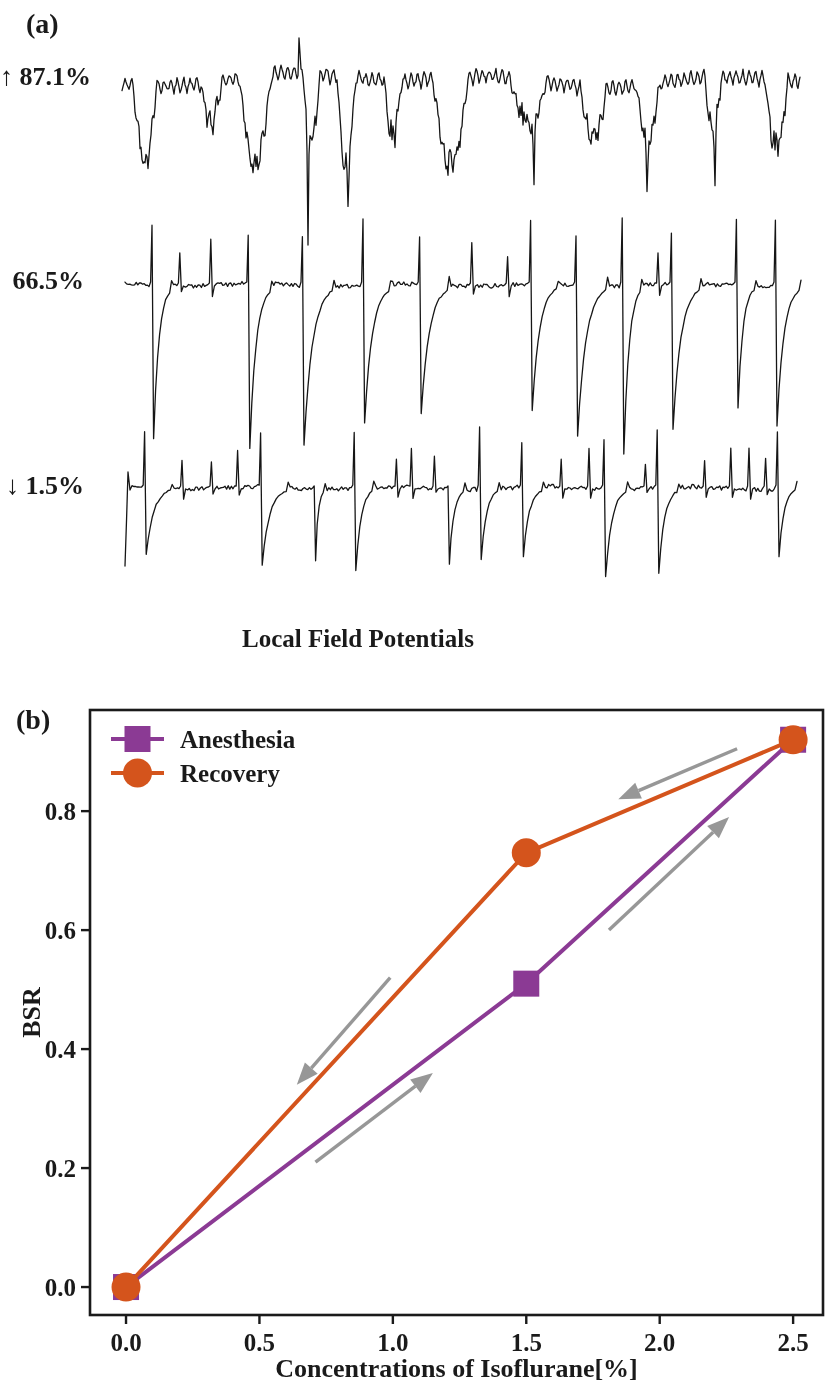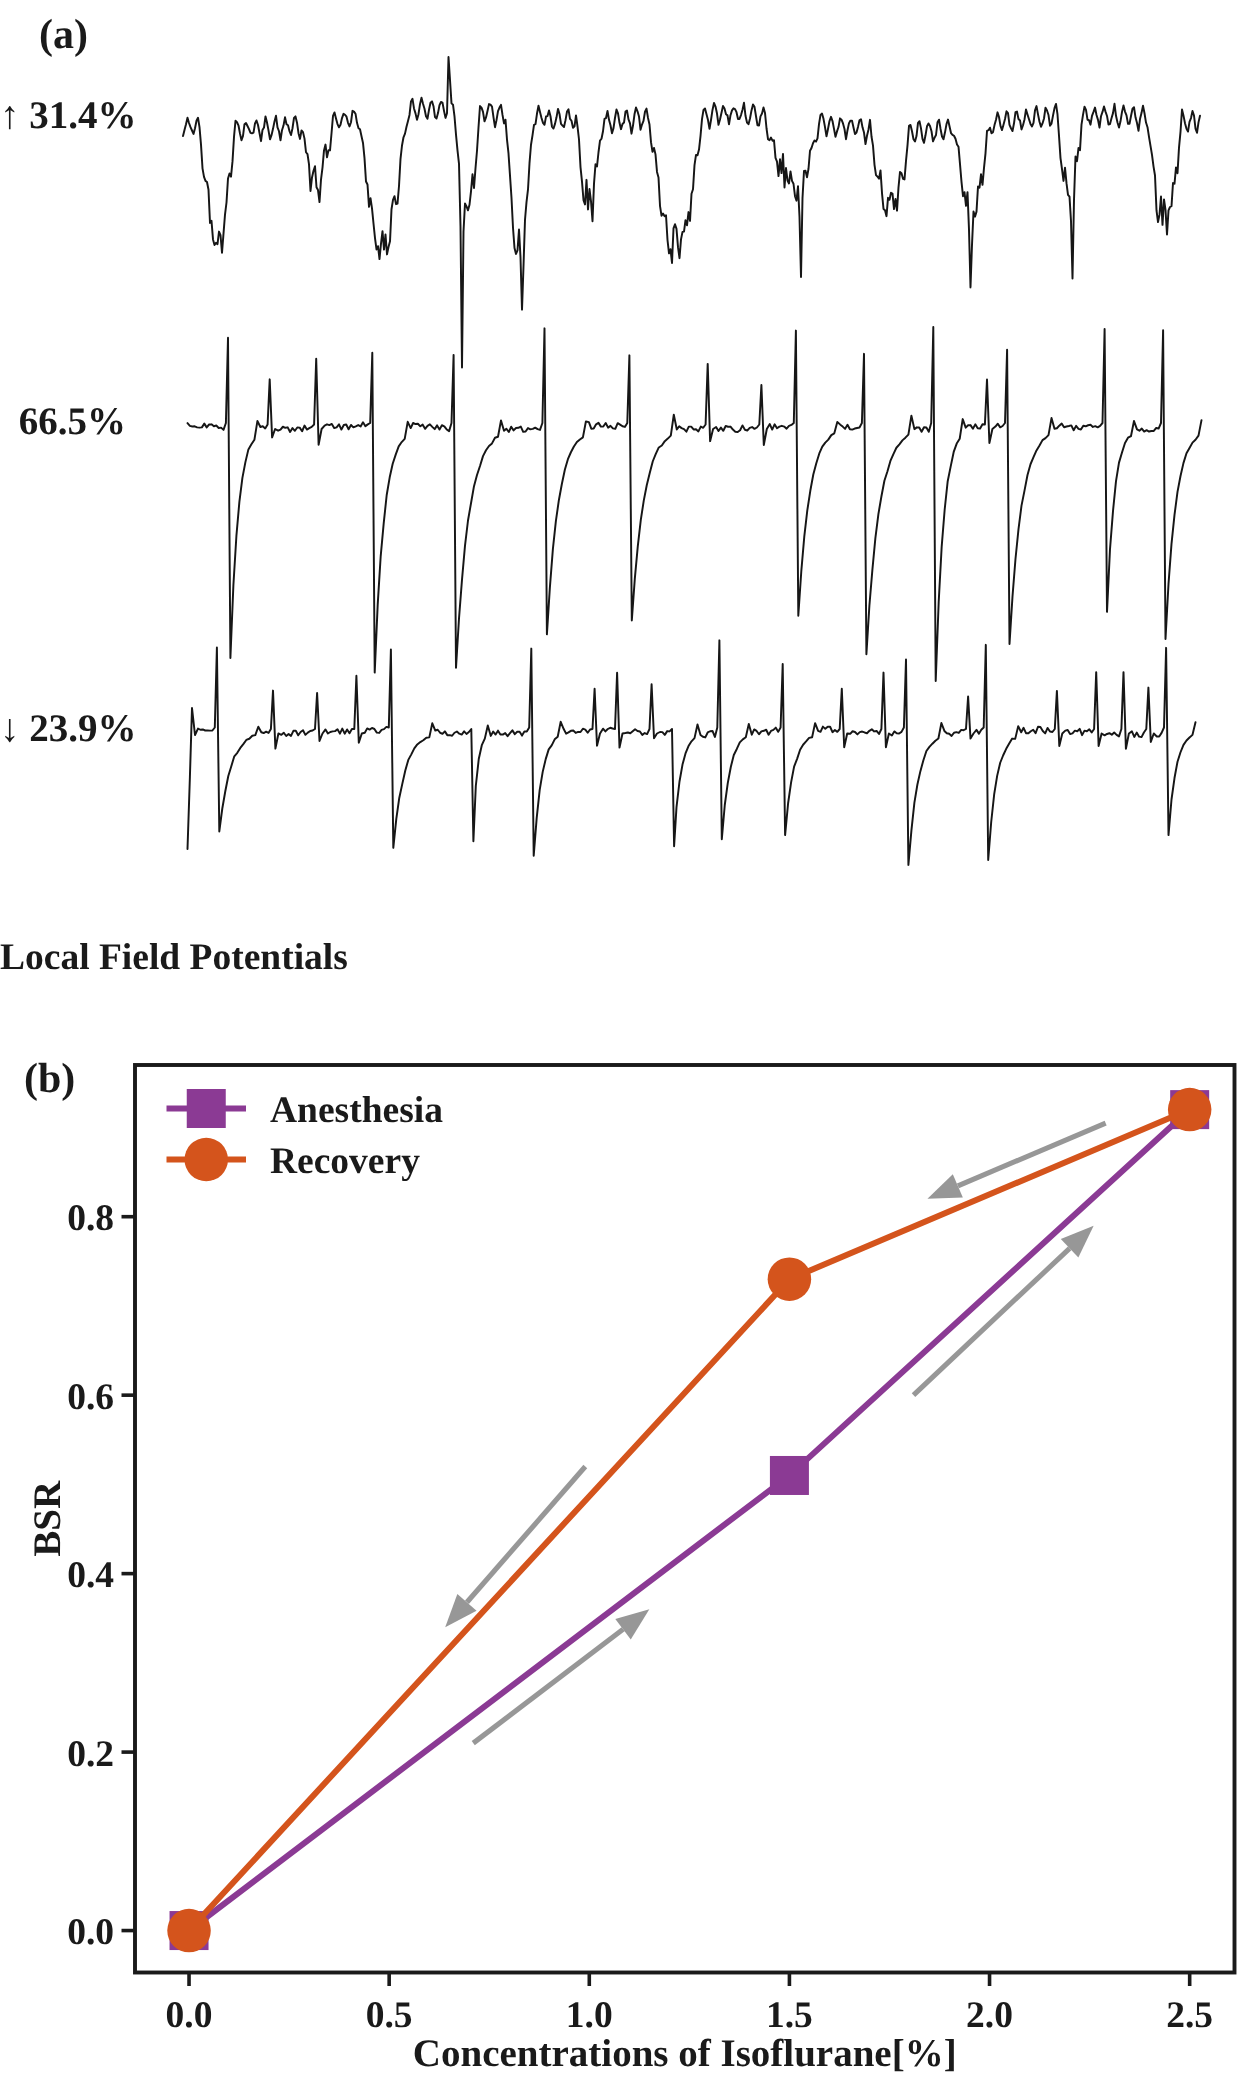--- a/index.html
+++ b/index.html
@@ -6,32 +6,32 @@
   .figure{position:relative;width:830px;height:1384px;background:#ffffff;
     font-family:"Liberation Serif","DejaVu Serif",serif;color:#1a1a1a;overflow:hidden}
   .panel-letter{position:absolute;font-size:28px;font-weight:bold;line-height:1}
   .letter-a{left:26px;top:10px}
   .letter-b{left:16px;top:706px}
   .trace-label{position:absolute;left:0;width:84px;text-align:right;
     font-size:26px;font-weight:bold;line-height:1;white-space:nowrap}
   .trace-label.t0{top:64px}
   .trace-label.t1{top:268px}
   .trace-label.t2{top:473px}
-  .caption{position:absolute;left:0;top:626px;width:716px;text-align:left;
+  .caption{position:absolute;left:0;top:626px;width:716px;text-align:center;
     font-size:25px;font-weight:bold;line-height:1}
   svg.layer{position:absolute;left:0;top:0;display:block}
 </style>
 </head>
 <body>
 
 <div class="figure">
   <div class="panel-letter letter-a">(a)</div>
-  <div class="trace-label t0">↑ 31.4%</div>
+  <div class="trace-label t0">↑ 87.1%</div>
   <div class="trace-label t1">66.5%</div>
-  <div class="trace-label t2">↓ 23.9%</div>
+  <div class="trace-label t2">↓ 1.5%</div>
   <div class="caption">Local Field Potentials</div>
   <div class="panel-letter letter-b">(b)</div>
   <svg class="layer" id="fig-svg" width="830" height="1384" viewBox="0 0 830 1384">
       <g>
         <polyline points="122.0,90.7 123.0,86.6 124.0,82.8 125.0,78.5 126.0,82.0 127.0,84.8 128.0,87.0 129.0,89.3 130.0,85.5 131.0,80.5 132.0,78.5 133.0,84.8 134.0,96.4 135.0,112.2 136.0,117.9 137.0,120.6 138.0,121.3 139.0,126.5 140.0,148.6 141.0,147.2 142.0,159.6 143.0,163.3 144.0,161.9 145.0,162.8 146.0,154.4 147.0,156.8 148.0,168.5 149.0,155.7 150.0,143.1 151.0,135.0 152.0,119.0 153.0,115.7 154.0,117.8 155.0,107.6 156.0,91.3 157.0,80.5 158.0,81.4 159.0,83.7 160.0,89.1 161.0,93.5 162.0,90.6 163.0,82.8 164.0,82.0 165.0,84.0 166.0,86.1 167.0,88.6 168.0,88.9 169.0,88.4 170.0,82.3 171.0,80.3 172.0,83.3 173.0,88.7 174.0,94.1 175.0,86.6 176.0,85.0 177.0,77.6 178.0,81.7 179.0,86.9 180.0,92.9 181.0,90.1 182.0,85.9 183.0,81.0 184.0,77.2 185.0,84.9 186.0,87.5 187.0,93.5 188.0,86.8 189.0,83.7 190.0,78.2 191.0,82.8 192.0,83.5 193.0,87.5 194.0,90.0 195.0,85.5 196.0,78.6 197.0,77.6 198.0,81.8 199.0,88.8 200.0,92.6 201.0,87.0 202.0,88.1 203.0,92.4 204.0,101.5 205.0,102.7 206.0,109.6 207.0,127.3 208.0,118.3 209.0,113.8 210.0,110.8 211.0,124.8 212.0,126.7 213.0,134.7 214.0,119.7 215.0,111.7 216.0,100.3 217.0,96.4 218.0,104.9 219.0,100.2 220.0,100.2 221.0,89.0 222.0,77.3 223.0,75.0 224.0,79.0 225.0,82.7 226.0,84.9 227.0,83.2 228.0,78.7 229.0,75.9 230.0,76.5 231.0,77.8 232.0,81.9 233.0,84.3 234.0,81.5 235.0,73.9 236.0,74.4 237.0,75.8 238.0,81.9 239.0,85.5 240.0,86.2 241.0,90.8 242.0,95.3 243.0,105.4 244.0,121.0 245.0,123.0 246.0,137.9 247.0,132.1 248.0,138.9 249.0,149.0 250.0,158.7 251.0,166.3 252.0,164.1 253.0,172.7 254.0,162.4 255.0,154.1 256.0,166.4 257.0,156.3 258.0,169.6 259.0,164.7 260.0,160.9 261.0,139.5 262.0,133.2 263.0,130.8 264.0,136.1 265.0,135.7 266.0,124.0 267.0,105.9 268.0,97.0 269.0,91.5 270.0,89.1 271.0,84.5 272.0,80.6 273.0,76.6 274.0,67.6 275.0,65.9 276.0,72.3 277.0,75.6 278.0,79.9 279.0,76.1 280.0,69.4 281.0,65.1 282.0,69.2 283.0,72.5 284.0,77.5 285.0,79.1 286.0,73.2 287.0,68.5 288.0,67.6 289.0,70.8 290.0,78.1 291.0,79.0 292.0,75.4 293.0,70.1 294.0,68.0 295.0,68.4 296.0,73.9 297.0,78.6 298.0,75.5 299.0,38.0 300.0,53.3 301.0,68.9 302.0,69.8 303.0,77.6 304.0,89.7 305.0,100.3 306.0,109.2 307.0,151.1 308.0,245.0 309.0,154.3 310.0,135.7 311.0,137.6 312.0,140.2 313.0,136.5 314.0,127.6 315.0,116.2 316.0,125.3 317.0,112.2 318.0,100.5 319.0,85.0 320.0,70.7 321.0,71.8 322.0,74.6 323.0,80.9 324.0,78.3 325.0,74.0 326.0,69.4 327.0,69.8 328.0,71.1 329.0,78.3 330.0,84.8 331.0,80.1 332.0,74.1 333.0,71.7 334.0,69.9 335.0,76.6 336.0,82.3 337.0,79.8 338.0,93.1 339.0,102.3 340.0,117.1 341.0,132.0 342.0,151.8 343.0,165.3 344.0,169.3 345.0,166.9 346.0,153.0 347.0,171.5 348.0,206.4 349.0,177.4 350.0,146.5 351.0,134.8 352.0,126.3 353.0,108.8 354.0,96.5 355.0,90.3 356.0,83.2 357.0,82.8 358.0,75.7 359.0,70.5 360.0,74.6 361.0,78.7 362.0,81.9 363.0,83.2 364.0,77.7 365.0,77.4 366.0,73.7 367.0,77.5 368.0,84.5 369.0,85.7 370.0,82.6 371.0,78.2 372.0,72.6 373.0,76.0 374.0,82.6 375.0,83.7 376.0,84.7 377.0,80.1 378.0,74.4 379.0,72.9 380.0,79.2 381.0,80.5 382.0,85.2 383.0,84.2 384.0,77.0 385.0,84.3 386.0,93.0 387.0,111.4 388.0,121.1 389.0,133.5 390.0,136.3 391.0,119.9 392.0,139.6 393.0,126.0 394.0,134.2 395.0,147.5 396.0,122.4 397.0,109.5 398.0,111.0 399.0,101.5 400.0,93.8 401.0,92.5 402.0,87.5 403.0,79.2 404.0,78.7 405.0,74.0 406.0,79.9 407.0,83.5 408.0,88.8 409.0,85.4 410.0,78.5 411.0,73.0 412.0,75.6 413.0,81.9 414.0,86.1 415.0,82.7 416.0,81.7 417.0,74.4 418.0,73.7 419.0,79.6 420.0,82.2 421.0,89.1 422.0,83.7 423.0,76.2 424.0,71.7 425.0,74.2 426.0,77.7 427.0,86.5 428.0,83.0 429.0,80.6 430.0,74.5 431.0,72.4 432.0,78.6 433.0,83.0 434.0,94.8 435.0,101.2 436.0,98.6 437.0,102.9 438.0,114.6 439.0,118.3 440.0,137.2 441.0,143.8 442.0,142.3 443.0,144.1 444.0,143.5 445.0,160.0 446.0,168.9 447.0,166.1 448.0,175.3 449.0,152.3 450.0,149.5 451.0,152.6 452.0,164.8 453.0,172.1 454.0,159.6 455.0,154.6 456.0,154.4 457.0,146.8 458.0,150.2 459.0,141.4 460.0,147.3 461.0,129.2 462.0,126.2 463.0,110.1 464.0,103.3 465.0,103.5 466.0,99.7 467.0,90.7 468.0,79.4 469.0,73.3 470.0,72.3 471.0,76.1 472.0,80.0 473.0,85.9 474.0,80.0 475.0,73.3 476.0,68.6 477.0,71.0 478.0,75.7 479.0,83.2 480.0,79.7 481.0,75.2 482.0,70.6 483.0,72.3 484.0,76.2 485.0,76.9 486.0,82.9 487.0,76.8 488.0,73.6 489.0,72.2 490.0,72.7 491.0,74.8 492.0,79.3 493.0,79.3 494.0,76.7 495.0,73.1 496.0,68.5 497.0,77.2 498.0,81.7 499.0,82.8 500.0,79.0 501.0,73.6 502.0,69.6 503.0,71.2 504.0,77.5 505.0,83.6 506.0,83.7 507.0,77.6 508.0,75.7 509.0,71.7 510.0,75.3 511.0,85.5 512.0,92.8 513.0,93.5 514.0,91.7 515.0,93.8 516.0,93.5 517.0,105.2 518.0,107.7 519.0,117.4 520.0,106.2 521.0,115.4 522.0,102.6 523.0,125.0 524.0,112.0 525.0,120.3 526.0,122.3 527.0,114.3 528.0,120.6 529.0,122.5 530.0,130.8 531.0,133.8 532.0,124.2 533.0,144.7 534.0,184.7 535.0,132.0 536.0,114.0 537.0,113.8 538.0,118.2 539.0,112.5 540.0,100.5 541.0,98.7 542.0,95.5 543.0,93.6 544.0,94.4 545.0,92.3 546.0,82.8 547.0,76.6 548.0,75.7 549.0,79.2 550.0,84.8 551.0,90.9 552.0,86.0 553.0,80.7 554.0,77.9 555.0,80.7 556.0,85.9 557.0,91.2 558.0,87.6 559.0,84.7 560.0,78.9 561.0,79.8 562.0,82.3 563.0,86.0 564.0,92.8 565.0,86.8 566.0,82.1 567.0,80.4 568.0,80.4 569.0,85.0 570.0,89.4 571.0,88.4 572.0,84.6 573.0,80.2 574.0,79.5 575.0,84.9 576.0,88.4 577.0,96.0 578.0,90.5 579.0,86.3 580.0,79.9 581.0,91.0 582.0,97.1 583.0,109.9 584.0,116.7 585.0,117.8 586.0,119.1 587.0,113.6 588.0,128.7 589.0,139.3 590.0,140.2 591.0,144.1 592.0,131.9 593.0,133.2 594.0,128.5 595.0,129.0 596.0,139.4 597.0,132.6 598.0,140.4 599.0,124.9 600.0,114.6 601.0,115.5 602.0,119.2 603.0,119.6 604.0,107.2 605.0,96.9 606.0,83.9 607.0,83.3 608.0,87.5 609.0,92.8 610.0,94.3 611.0,90.7 612.0,81.9 613.0,80.8 614.0,85.6 615.0,92.6 616.0,95.2 617.0,90.2 618.0,84.2 619.0,82.3 620.0,84.0 621.0,87.5 622.0,94.2 623.0,91.9 624.0,90.0 625.0,81.5 626.0,79.8 627.0,85.8 628.0,91.0 629.0,92.8 630.0,88.2 631.0,82.7 632.0,79.7 633.0,84.2 634.0,88.7 635.0,89.9 636.0,90.5 637.0,92.5 638.0,96.3 639.0,97.8 640.0,109.4 641.0,121.3 642.0,130.8 643.0,128.1 644.0,137.2 645.0,128.1 646.0,153.1 647.0,191.6 648.0,163.2 649.0,141.0 650.0,144.4 651.0,141.1 652.0,124.3 653.0,125.1 654.0,116.2 655.0,123.2 656.0,111.9 657.0,102.2 658.0,87.3 659.0,86.8 660.0,85.1 661.0,88.9 662.0,88.1 663.0,83.4 664.0,79.8 665.0,74.9 666.0,78.0 667.0,83.9 668.0,86.7 669.0,83.1 670.0,79.3 671.0,74.2 672.0,75.4 673.0,83.3 674.0,85.5 675.0,87.4 676.0,82.2 677.0,74.8 678.0,74.4 679.0,79.3 680.0,80.3 681.0,86.3 682.0,83.5 683.0,79.6 684.0,73.0 685.0,76.3 686.0,79.5 687.0,82.6 688.0,84.3 689.0,81.9 690.0,73.6 691.0,70.7 692.0,76.2 693.0,81.2 694.0,84.5 695.0,82.3 696.0,79.0 697.0,71.8 698.0,73.7 699.0,76.7 700.0,83.8 701.0,82.4 702.0,77.1 703.0,72.1 704.0,69.3 705.0,76.3 706.0,90.5 707.0,105.4 708.0,112.8 709.0,120.6 710.0,111.8 711.0,122.1 712.0,129.9 713.0,131.1 714.0,147.4 715.0,185.7 716.0,133.3 717.0,104.3 718.0,107.5 719.0,98.6 720.0,100.1 721.0,83.1 722.0,76.6 723.0,71.1 724.0,73.2 725.0,79.8 726.0,80.1 727.0,83.1 728.0,77.2 729.0,74.6 730.0,71.7 731.0,76.7 732.0,79.9 733.0,85.1 734.0,77.5 735.0,74.6 736.0,71.0 737.0,74.4 738.0,77.3 739.0,83.0 740.0,82.7 741.0,78.8 742.0,75.4 743.0,69.2 744.0,77.2 745.0,81.7 746.0,85.0 747.0,80.9 748.0,74.6 749.0,70.3 750.0,74.4 751.0,76.9 752.0,82.6 753.0,82.5 754.0,77.3 755.0,72.5 756.0,71.5 757.0,78.2 758.0,82.0 759.0,87.2 760.0,79.4 761.0,75.4 762.0,70.5 763.0,75.5 764.0,81.7 765.0,84.8 766.0,91.2 767.0,97.3 768.0,103.3 769.0,110.9 770.0,117.0 771.0,140.3 772.0,148.0 773.0,143.1 774.0,131.0 775.0,149.9 776.0,133.0 777.0,139.9 778.0,156.3 779.0,140.3 780.0,138.0 781.0,137.5 782.0,122.0 783.0,122.5 784.0,111.6 785.0,115.5 786.0,98.4 787.0,87.9 788.0,73.0 789.0,77.1 790.0,82.2 791.0,85.9 792.0,87.7 793.0,81.3 794.0,78.7 795.0,74.0 796.0,77.0 797.0,85.8 798.0,88.5 799.0,81.6 800.0,77.2" fill="none" stroke="#161616" stroke-width="1.3" stroke-linejoin="round" stroke-linecap="round"></polyline>
         <polyline points="125.0,282.1 126.6,283.9 128.2,284.3 129.8,284.2 131.4,284.9 133.0,285.1 134.6,284.9 136.2,282.4 137.8,284.9 139.4,283.0 141.0,282.9 142.6,284.2 144.2,283.7 145.8,285.3 147.4,285.1 149.0,286.6 150.6,282.0 152.0,225.2 153.6,438.7 155.6,390.0 157.6,357.3 159.6,334.4 161.6,318.6 163.6,308.1 165.6,299.6 167.6,296.2 169.6,293.2 171.6,280.7 173.6,284.7 175.2,284.2 176.8,285.6 178.4,283.0 179.8,252.9 181.4,291.6 183.4,286.0 185.4,287.1 187.0,286.4 188.6,284.5 190.2,285.2 191.8,284.9 193.4,288.0 195.0,285.4 196.6,287.2 198.2,285.0 199.8,285.1 201.4,287.5 203.0,283.7 204.6,286.4 206.2,285.4 207.8,284.6 209.4,283.0 210.8,239.2 212.4,296.5 214.4,286.0 216.4,283.7 218.0,282.9 219.6,283.4 221.2,282.6 222.8,285.4 224.4,284.9 226.0,282.9 227.6,286.4 229.2,283.3 230.8,283.0 232.4,286.2 234.0,283.3 235.6,284.9 237.2,284.2 238.8,283.4 240.4,284.3 242.0,281.5 243.6,284.1 245.2,282.9 246.8,282.0 248.2,235.2 249.8,448.4 251.8,403.1 253.8,370.7 255.8,348.9 257.8,330.0 259.8,318.2 261.8,309.2 263.8,303.1 265.8,297.6 267.8,294.7 269.8,292.6 271.8,281.2 273.8,285.4 275.4,282.0 277.0,282.7 278.6,282.5 280.2,284.2 281.8,283.1 283.4,285.9 285.0,283.9 286.6,282.9 288.2,284.6 289.8,286.1 291.4,283.6 293.0,286.4 294.6,283.5 296.2,284.2 297.8,286.3 299.4,287.4 301.0,282.0 302.4,236.6 304.0,445.1 306.0,412.3 308.0,386.4 310.0,363.8 312.0,347.0 314.0,335.5 316.0,324.1 318.0,316.7 320.0,310.7 322.0,304.1 324.0,300.2 326.0,297.3 328.0,295.6 330.0,291.8 332.0,291.2 334.0,280.3 336.0,287.2 337.6,285.8 339.2,288.0 340.8,284.5 342.4,286.9 344.0,285.3 345.6,285.2 347.2,284.4 348.8,287.9 350.4,287.7 352.0,285.4 353.6,286.2 355.2,285.9 356.8,285.1 358.4,286.1 360.0,286.6 361.6,282.0 363.0,218.9 364.6,422.9 366.6,391.4 368.6,365.9 370.6,347.3 372.6,333.3 374.6,322.5 376.6,313.0 378.6,306.1 380.6,301.5 382.6,297.7 384.6,294.7 386.6,293.0 388.6,291.6 390.6,281.0 392.6,281.4 394.2,285.8 395.8,285.7 397.4,282.9 399.0,281.9 400.6,284.4 402.2,284.3 403.8,282.0 405.4,285.1 407.0,283.9 408.6,285.6 410.2,285.9 411.8,282.1 413.4,283.1 415.0,284.2 416.6,284.6 418.2,282.0 419.6,236.9 421.2,413.6 423.2,385.9 425.2,364.1 427.2,346.6 429.2,333.6 431.2,323.3 433.2,315.2 435.2,307.5 437.2,302.6 439.2,298.3 441.2,297.0 443.2,294.1 445.2,292.4 447.2,290.4 449.2,276.5 451.2,286.3 452.8,284.2 454.4,285.4 456.0,286.1 457.6,287.8 459.2,284.4 460.8,284.4 462.4,286.3 464.0,286.2 465.6,287.6 467.2,284.4 468.8,285.2 470.4,283.0 471.8,242.6 473.4,294.1 475.4,286.0 477.4,284.7 479.0,287.3 480.6,285.1 482.2,287.2 483.8,284.0 485.4,284.5 487.0,284.4 488.6,286.4 490.2,287.8 491.8,288.0 493.4,286.8 495.0,283.6 496.6,286.5 498.2,287.0 499.8,285.3 501.4,284.7 503.0,285.9 504.6,285.0 506.2,283.0 507.6,256.7 509.2,296.7 511.2,286.0 513.2,282.7 514.8,286.4 516.4,282.9 518.0,285.5 519.6,284.4 521.2,283.9 522.8,284.4 524.4,285.8 526.0,283.9 527.6,283.3 529.2,282.0 530.6,220.4 532.2,410.5 534.2,380.8 536.2,357.6 538.2,340.3 540.2,327.2 542.2,316.3 544.2,308.8 546.2,302.3 548.2,297.8 550.2,295.1 552.2,293.1 554.2,290.1 556.2,288.9 558.2,281.3 560.2,283.1 561.8,284.4 563.4,285.9 565.0,283.2 566.6,286.2 568.2,286.4 569.8,285.7 571.4,285.3 573.0,285.0 574.6,282.0 576.0,235.9 577.6,436.1 579.6,403.7 581.6,379.7 583.6,358.6 585.6,342.7 587.6,331.0 589.6,320.5 591.6,314.3 593.6,307.3 595.6,302.7 597.6,298.5 599.6,296.2 601.6,293.6 603.6,291.8 605.6,289.7 607.6,277.1 609.6,286.1 611.2,284.9 612.8,285.0 614.4,287.8 616.0,284.8 617.6,285.0 619.2,287.9 620.8,282.0 622.2,218.0 623.8,454.0 625.8,401.2 627.8,364.2 629.8,339.5 631.8,320.8 633.8,310.9 635.8,301.3 637.8,295.7 639.8,292.5 641.8,279.4 643.8,285.1 645.4,283.5 647.0,283.4 648.6,285.8 650.2,282.9 651.8,285.5 653.4,285.7 655.0,282.8 656.6,283.0 658.0,253.0 659.6,295.3 661.6,286.0 663.6,284.4 665.2,282.5 666.8,284.9 668.4,284.0 670.0,282.0 671.4,233.1 673.0,429.3 675.0,397.7 677.0,372.5 679.0,352.8 681.0,337.1 683.0,327.1 685.0,316.7 687.0,309.5 689.0,304.8 691.0,300.3 693.0,297.0 695.0,293.4 697.0,292.1 699.0,290.1 701.0,278.7 703.0,285.8 704.6,285.5 706.2,283.8 707.8,282.4 709.4,284.8 711.0,284.3 712.6,284.0 714.2,283.6 715.8,286.8 717.4,283.9 719.0,285.9 720.6,286.4 722.2,283.8 723.8,284.2 725.4,283.5 727.0,283.2 728.6,284.6 730.2,284.1 731.8,284.9 733.4,283.9 735.0,282.0 736.4,219.3 738.0,407.9 740.0,366.1 742.0,340.7 744.0,320.8 746.0,308.4 748.0,301.7 750.0,295.3 752.0,291.8 754.0,290.7 756.0,280.7 758.0,286.3 759.6,287.1 761.2,285.7 762.8,287.7 764.4,286.8 766.0,287.7 767.6,287.3 769.2,287.3 770.8,285.3 772.4,285.7 774.0,282.0 775.4,220.2 777.0,426.0 779.0,389.3 781.0,362.6 783.0,343.3 785.0,327.9 787.0,317.3 789.0,308.6 791.0,302.2 793.0,298.7 795.0,295.1 797.0,293.2 799.0,290.4 801.0,280.1" fill="none" stroke="#161616" stroke-width="1.3" stroke-linejoin="round" stroke-linecap="round"></polyline>
         <polyline points="125.0,566.0 126.6,518.0 128.0,472.0 130.0,490.0 132.0,485.7 133.6,486.5 135.2,486.3 136.8,487.0 138.4,486.9 140.0,487.1 141.6,487.0 143.2,485.0 144.6,431.7 146.2,554.3 148.2,539.0 150.2,527.5 152.2,517.3 154.2,510.8 156.2,504.2 158.2,501.9 160.2,498.6 162.2,496.1 164.2,493.3 166.2,492.5 168.2,490.5 170.2,490.1 172.2,484.5 174.2,488.2 175.8,488.7 177.4,487.8 179.0,488.6 180.6,486.0 182.0,460.4 183.6,499.1 185.6,489.0 187.6,489.9 189.2,488.5 190.8,490.7 192.4,489.4 194.0,490.6 195.6,487.2 197.2,487.2 198.8,490.2 200.4,488.0 202.0,486.8 203.6,489.9 205.2,488.4 206.8,487.3 208.4,487.0 210.0,486.0 211.4,462.0 213.0,494.0 215.0,489.0 217.0,486.3 218.6,489.0 220.2,488.0 221.8,487.6 223.4,487.4 225.0,486.2 226.6,489.1 228.2,485.7 229.8,489.1 231.4,486.3 233.0,488.8 234.6,486.0 236.2,486.0 237.6,450.5 239.2,495.1 241.2,489.0 243.2,488.5 244.8,485.6 246.4,486.4 248.0,485.3 249.6,486.0 251.2,488.4 252.8,488.6 254.4,486.6 256.0,486.1 257.6,484.6 259.2,485.0 260.6,433.0 262.2,565.2 264.2,545.9 266.2,531.8 268.2,522.6 270.2,513.7 272.2,506.6 274.2,502.9 276.2,498.9 278.2,496.3 280.2,494.7 282.2,493.5 284.2,491.8 286.2,491.6 288.2,482.2 290.2,487.0 291.8,486.5 293.4,488.5 295.0,489.2 296.6,487.6 298.2,490.1 299.8,490.1 301.4,490.5 303.0,488.5 304.6,487.7 306.2,489.1 307.8,489.7 309.4,487.6 311.0,489.3 312.6,488.0 314.2,486.0 315.6,560.8 317.2,524.0 319.2,505.8 321.2,496.8 323.2,492.4 325.2,483.7 327.2,490.6 328.8,487.7 330.4,489.7 332.0,487.1 333.6,489.7 335.2,489.7 336.8,488.7 338.4,490.8 340.0,488.8 341.6,486.9 343.2,489.4 344.8,487.8 346.4,487.8 348.0,490.4 349.6,487.7 351.2,487.7 352.8,485.0 354.2,432.4 355.8,570.5 357.8,545.3 359.8,526.6 361.8,514.6 363.8,506.1 365.8,499.6 367.8,496.9 369.8,492.9 371.8,491.2 373.8,481.2 375.8,486.0 377.4,489.1 379.0,488.2 380.6,487.2 382.2,487.0 383.8,488.6 385.4,487.9 387.0,488.0 388.6,485.8 390.2,486.4 391.8,488.5 393.4,486.3 395.0,486.0 396.4,459.2 398.0,497.1 400.0,489.0 402.0,485.8 403.6,487.6 405.2,486.0 406.8,485.2 408.4,485.7 410.0,486.0 411.4,448.5 413.0,498.4 415.0,489.0 417.0,488.7 418.6,488.3 420.2,488.8 421.8,487.5 423.4,486.2 425.0,487.3 426.6,487.7 428.2,489.9 429.8,488.7 431.4,489.4 433.0,486.0 434.4,456.2 436.0,492.2 438.0,489.0 440.0,488.0 441.6,488.1 443.2,489.9 444.8,487.4 446.4,487.6 448.0,486.0 449.4,564.2 451.0,538.1 453.0,521.0 455.0,509.7 457.0,502.3 459.0,497.4 461.0,494.2 463.0,492.1 465.0,483.0 467.0,490.0 468.6,491.2 470.2,491.6 471.8,488.3 473.4,487.5 475.0,487.3 476.6,491.3 478.2,485.0 479.6,426.9 481.2,559.5 483.2,536.5 485.2,521.9 487.2,511.3 489.2,503.3 491.2,499.3 493.2,494.9 495.2,492.9 497.2,491.5 499.2,482.6 501.2,489.8 502.8,486.3 504.4,487.3 506.0,489.5 507.6,487.6 509.2,487.2 510.8,486.5 512.4,489.8 514.0,487.3 515.6,486.6 517.2,485.1 518.8,487.9 520.4,485.0 521.8,442.7 523.4,556.7 525.4,535.5 527.4,521.6 529.4,511.1 531.4,505.9 533.4,499.8 535.4,496.5 537.4,494.3 539.4,491.9 541.4,491.5 543.4,482.1 545.4,487.3 547.0,487.9 548.6,484.4 550.2,485.9 551.8,484.5 553.4,484.5 555.0,488.1 556.6,486.7 558.2,487.9 559.8,486.0 561.2,459.2 562.8,498.2 564.8,489.0 566.8,489.2 568.4,487.5 570.0,488.0 571.6,489.6 573.2,488.1 574.8,487.7 576.4,488.3 578.0,488.8 579.6,487.2 581.2,486.2 582.8,487.6 584.4,487.3 586.0,489.3 587.6,486.0 589.0,448.4 590.6,498.2 592.6,489.0 594.6,490.3 596.2,487.6 597.8,488.8 599.4,489.0 601.0,487.9 602.6,485.0 604.0,439.7 605.6,576.6 607.6,553.7 609.6,535.1 611.6,523.0 613.6,514.1 615.6,506.8 617.6,500.7 619.6,497.9 621.6,495.8 623.6,493.8 625.6,492.3 627.6,482.0 629.6,487.3 631.2,488.8 632.8,489.2 634.4,490.6 636.0,488.5 637.6,488.1 639.2,488.6 640.8,486.6 642.4,486.8 644.0,486.0 645.4,464.3 647.0,492.4 649.0,489.0 651.0,486.6 652.6,489.1 654.2,486.5 655.8,485.0 657.2,429.9 658.8,573.3 660.8,548.0 662.8,529.4 664.8,517.1 666.8,508.5 668.8,503.5 670.8,499.2 672.8,495.7 674.8,492.4 676.8,492.6 678.8,484.1 680.8,488.2 682.4,485.2 684.0,488.8 685.6,488.8 687.2,487.5 688.8,486.5 690.4,488.8 692.0,484.5 693.6,484.7 695.2,487.3 696.8,488.9 698.4,485.3 700.0,487.7 701.6,488.0 703.2,486.0 704.6,460.6 706.2,497.3 708.2,489.0 710.2,487.1 711.8,486.7 713.4,489.4 715.0,488.9 716.6,487.1 718.2,487.5 719.8,485.9 721.4,490.1 723.0,487.1 724.6,487.5 726.2,486.2 727.8,488.3 729.4,486.0 730.8,448.1 732.4,497.3 734.4,489.0 736.4,490.2 738.0,489.3 739.6,488.8 741.2,489.8 742.8,488.3 744.4,489.9 746.0,490.9 747.6,486.0 749.0,448.1 750.6,499.2 752.6,489.0 754.6,487.6 756.2,491.3 757.8,488.4 759.4,491.1 761.0,491.4 762.6,488.3 764.2,486.0 765.6,458.4 767.2,494.6 769.2,489.0 771.2,491.0 772.8,491.0 774.4,488.6 776.0,485.0 777.4,431.9 779.0,556.7 781.0,533.0 783.0,518.7 785.0,507.8 787.0,501.5 789.0,496.6 791.0,493.7 793.0,491.7 795.0,489.9 797.0,481.5" fill="none" stroke="#161616" stroke-width="1.3" stroke-linejoin="round" stroke-linecap="round"></polyline>
       </g>
       <g>
         <rect x="90" y="710" width="733" height="605" fill="none" stroke="#1a1a1a" stroke-width="2.6"></rect>

